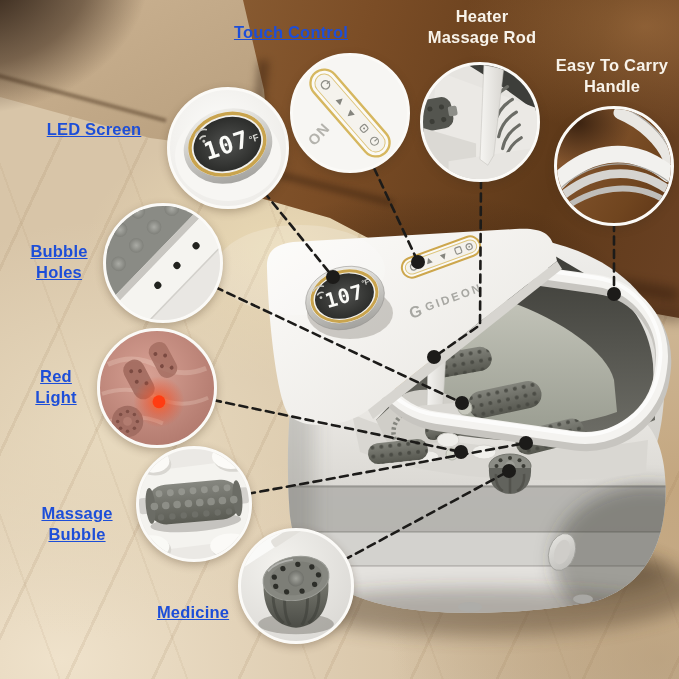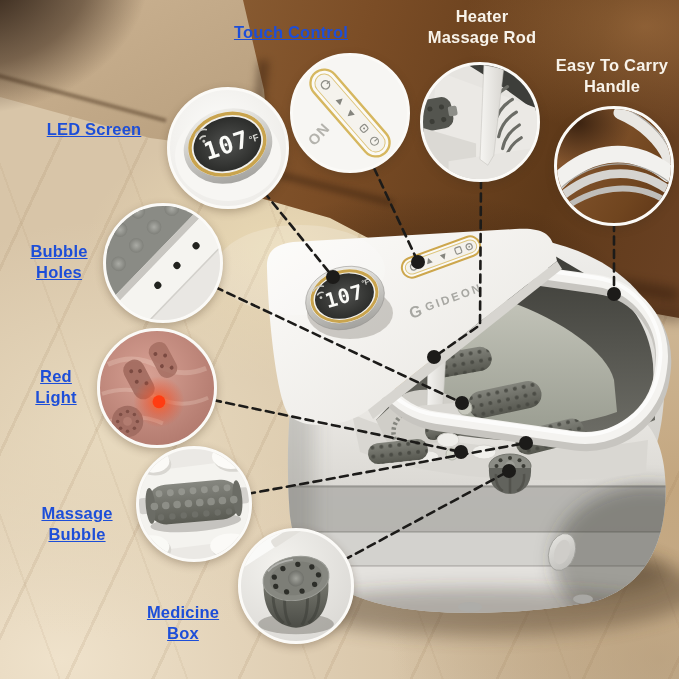--- a/index.html
+++ b/index.html
@@ -575,18 +575,17 @@
     <span>Holes</span>
   </div>
   <div class="label dark" style="left:-14px;top:366px;width:140px;">
     <span>Red</span>
     <span>Light</span>
   </div>
   <div class="label dark" style="left:7px;top:496px;width:140px;margin-top:7px;">
     <span>Massage</span>
     <span>Bubble</span>
   </div>
-  <div class="label dark" style="left:113px;top:602px;width:140px;text-align:center;">
+  <div class="label dark" style="left:123px;top:602px;width:140px;text-align:center;">
     <span>Medicine</span>
-    <span>Box</span>
   </div>
 
 </div>
 
 </body></html>

